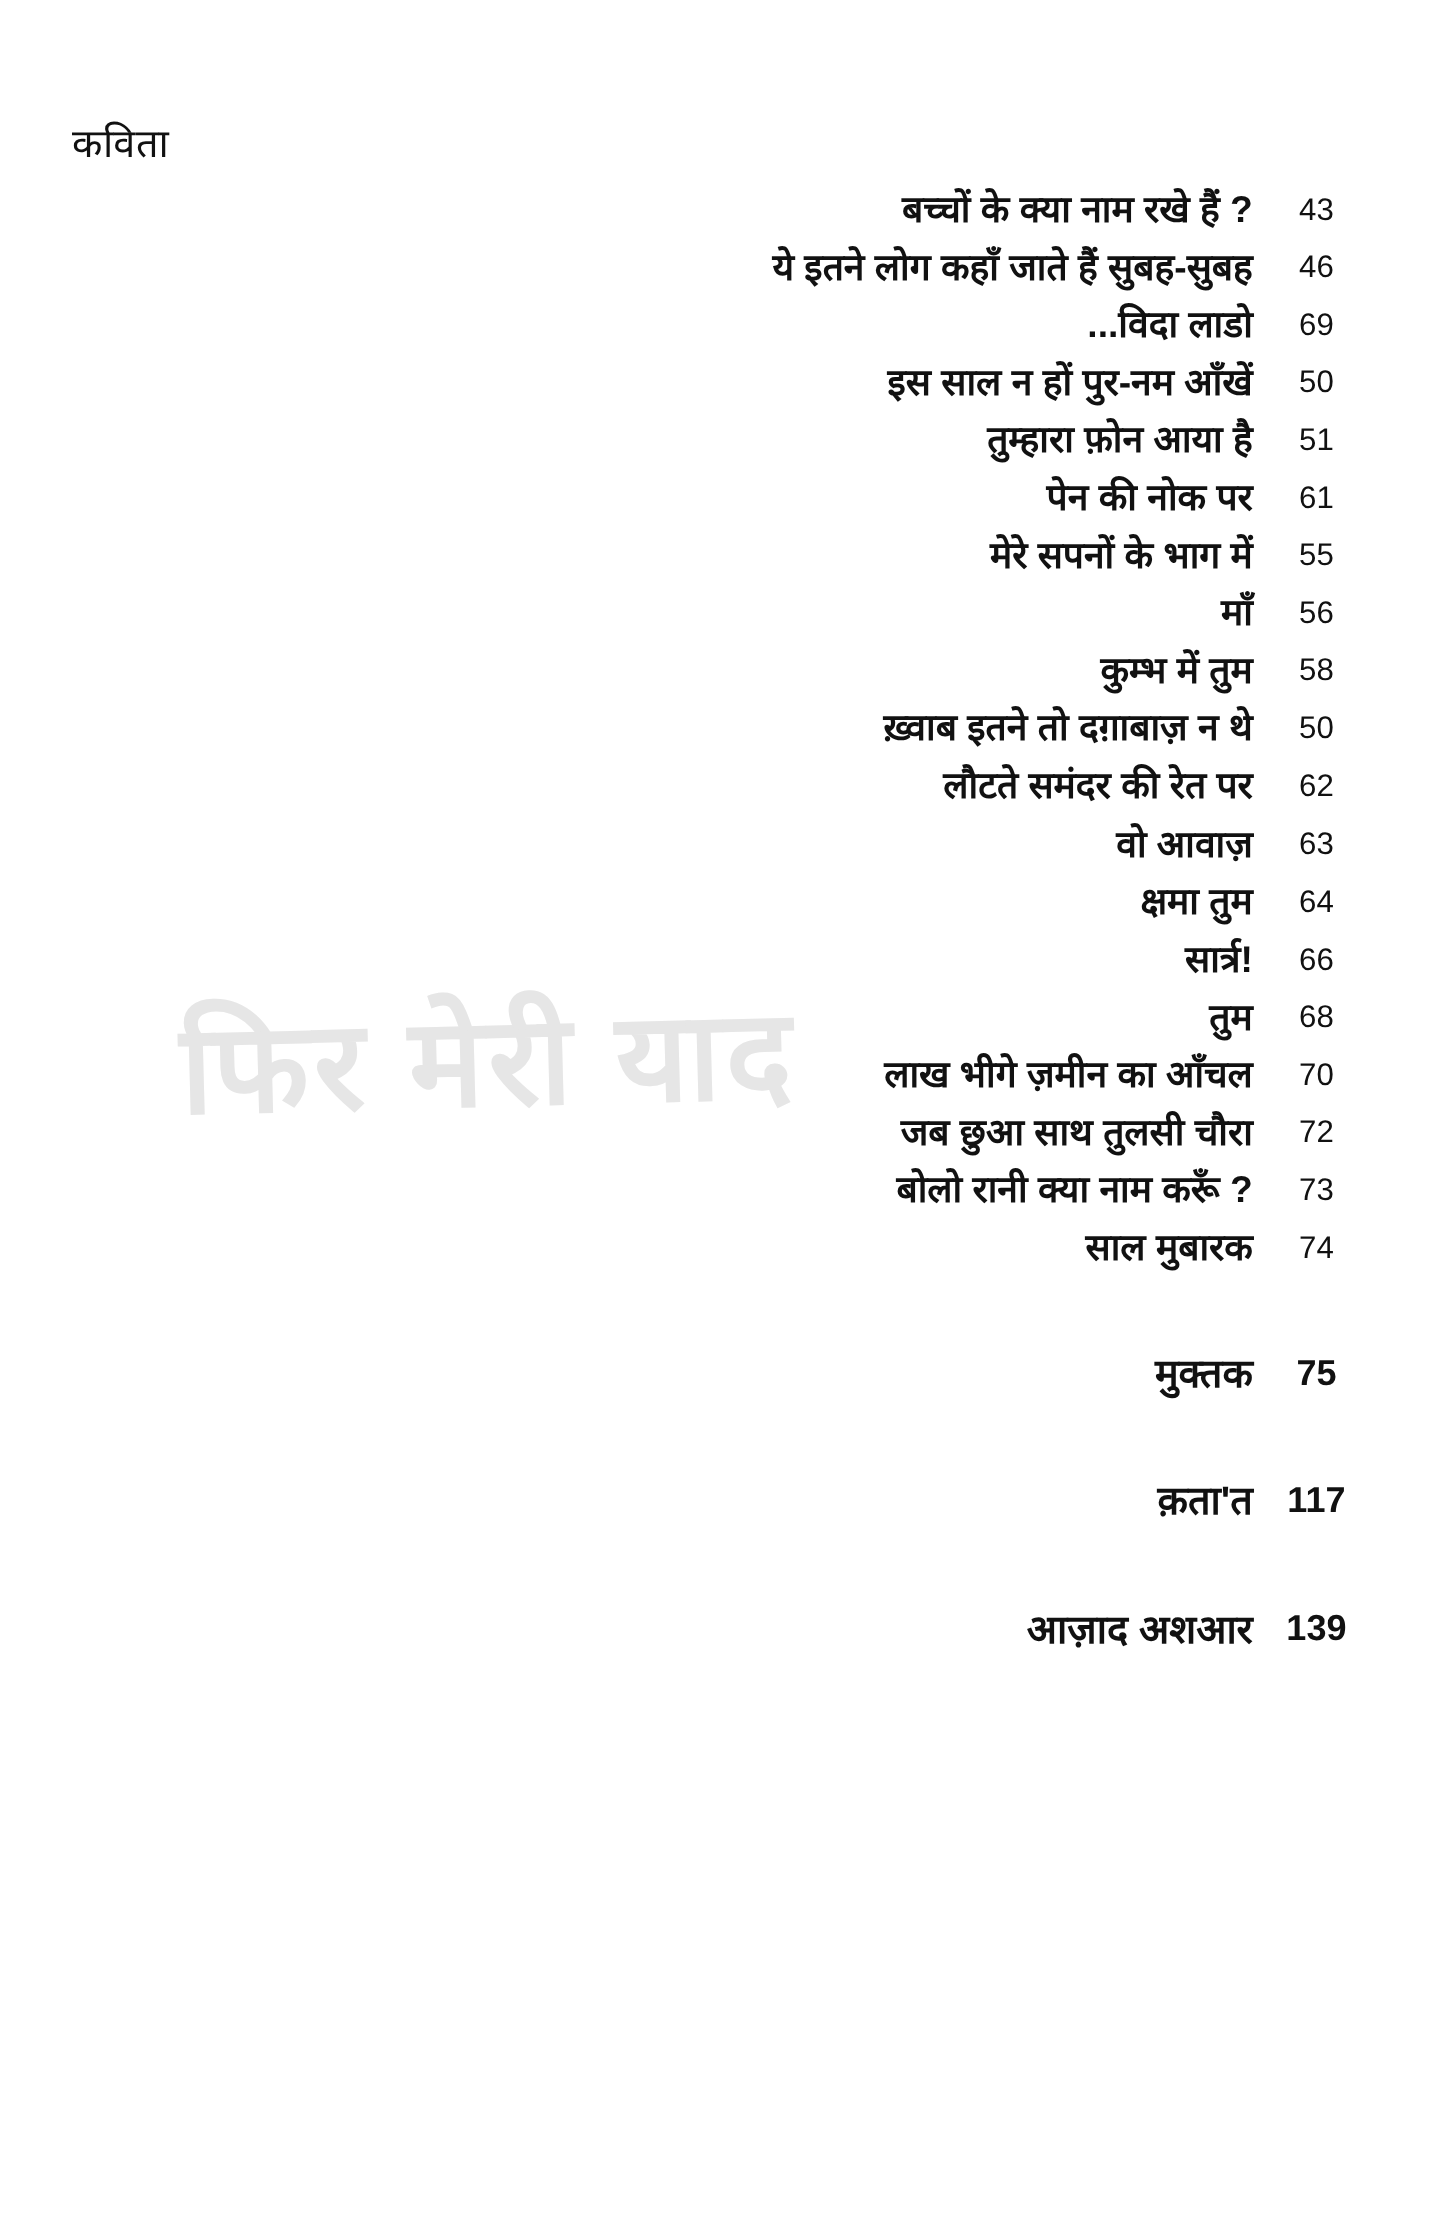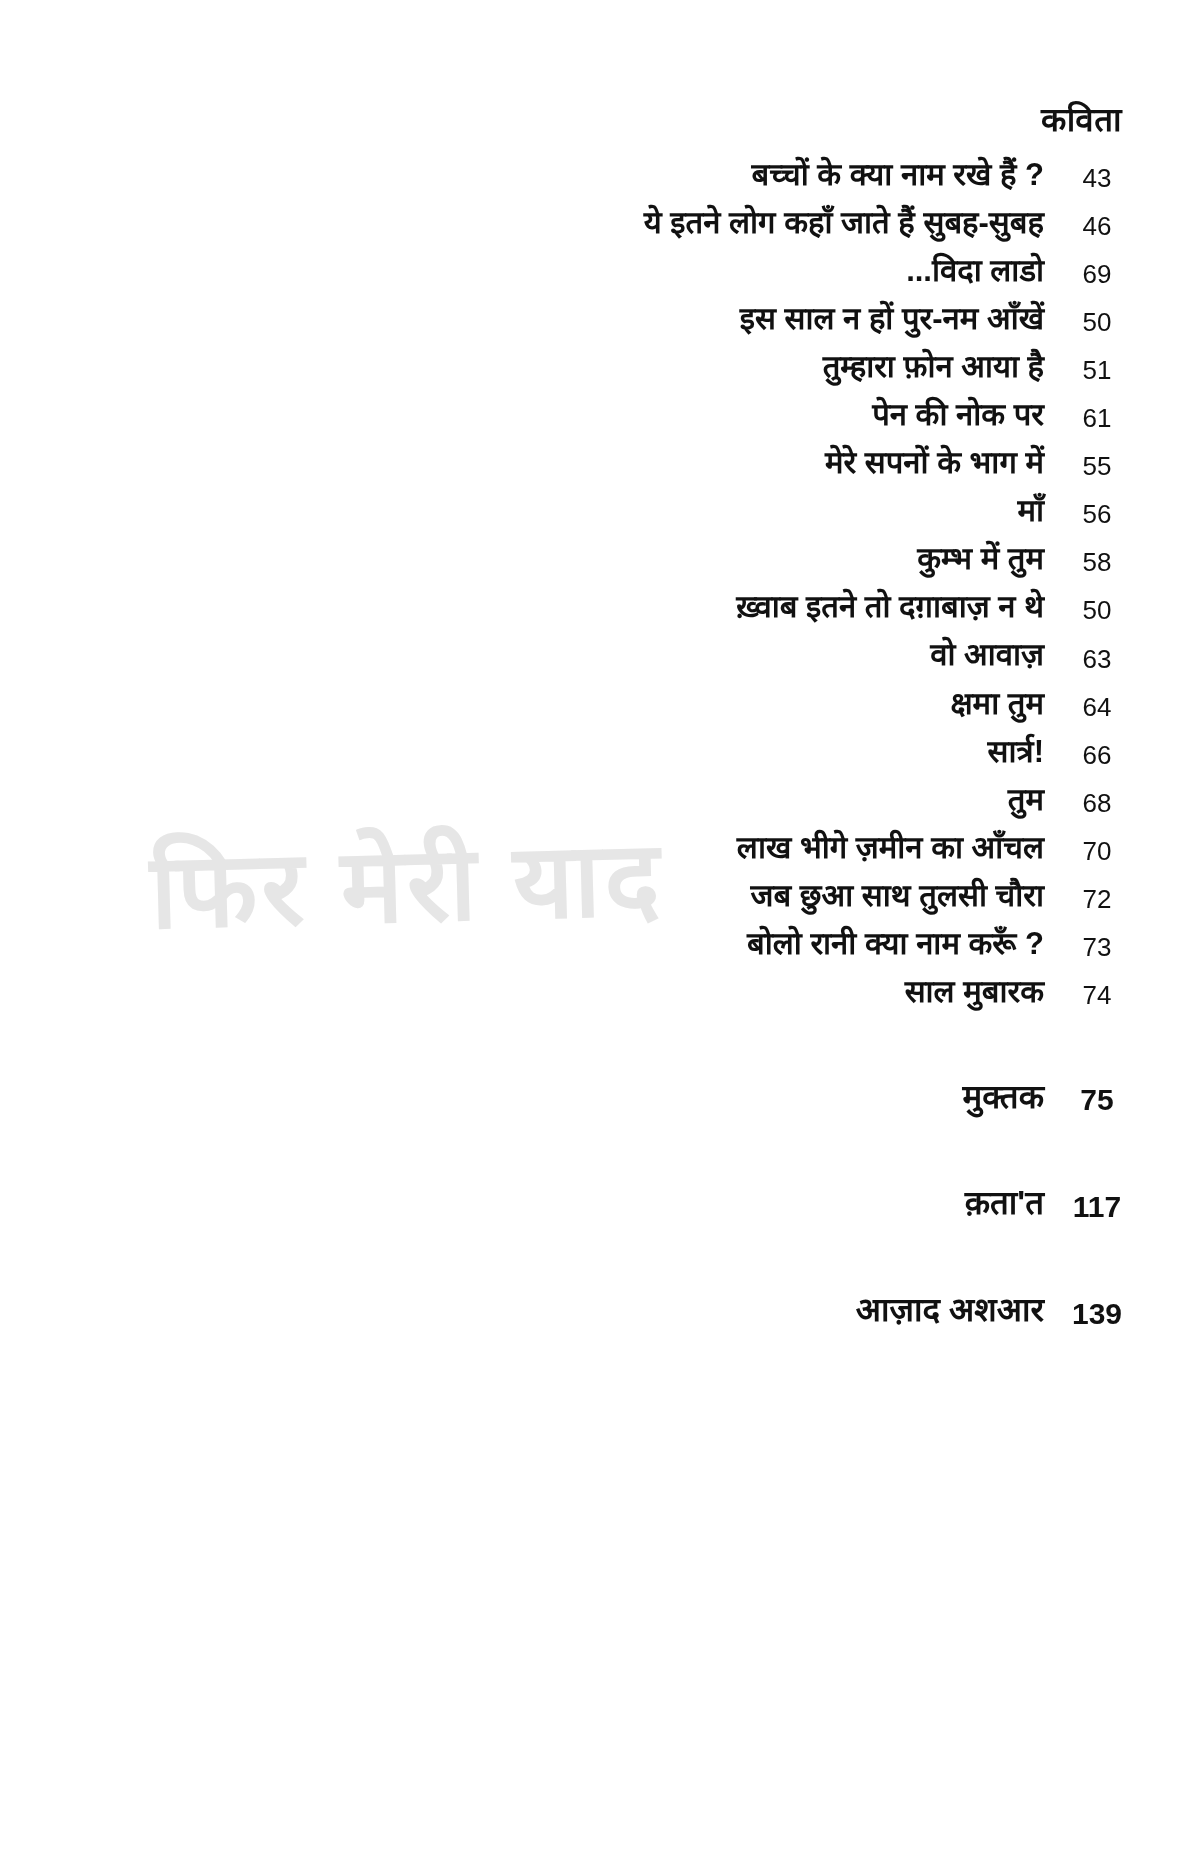--- a/index.html
+++ b/index.html
@@ -32,37 +32,36 @@
     transform: rotate(-1.5deg);
   }
 
   .content {
     position: relative;
     z-index: 1;
     padding: 96px 60px 0 60px;
   }
 
   .section-title {
-    text-align: right;
     font-size: 33px;
-    font-weight: 700;
+    font-weight: 400;
     padding-right: 18px;
     margin-bottom: 14px;
     letter-spacing: 0.5px;
   }
 
   .toc {
     display: block;
     margin: 0;
     padding: 0;
   }
 
   .toc-row {
     display: flex;
-    align-items: flex-end;
+    align-items: center;
     justify-content: flex-end;
     margin-bottom: 9px;
   }
 
   .toc-title {
     text-align: right;
     font-size: 31px;
     font-weight: 600;
     line-height: 1.26;
     white-space: nowrap;
@@ -137,20 +136,24 @@
         </div>
         <div class="toc-row">
           <span class="toc-title">कुम्भ में तुम</span>
           <span class="toc-page">58</span>
         </div>
         <div class="toc-row">
           <span class="toc-title">ख़्वाब इतने तो दग़ाबाज़ न थे</span>
           <span class="toc-page">50</span>
         </div>
         <div class="toc-row">
+          <span class="toc-title">लौटते समंदर की रेत पर</span>
+          <span class="toc-page">62</span>
+        </div>
+        <div class="toc-row">
           <span class="toc-title">वो आवाज़</span>
           <span class="toc-page">63</span>
         </div>
         <div class="toc-row">
           <span class="toc-title">क्षमा तुम</span>
           <span class="toc-page">64</span>
         </div>
         <div class="toc-row">
           <span class="toc-title">सार्त्र!</span>
           <span class="toc-page">66</span>

